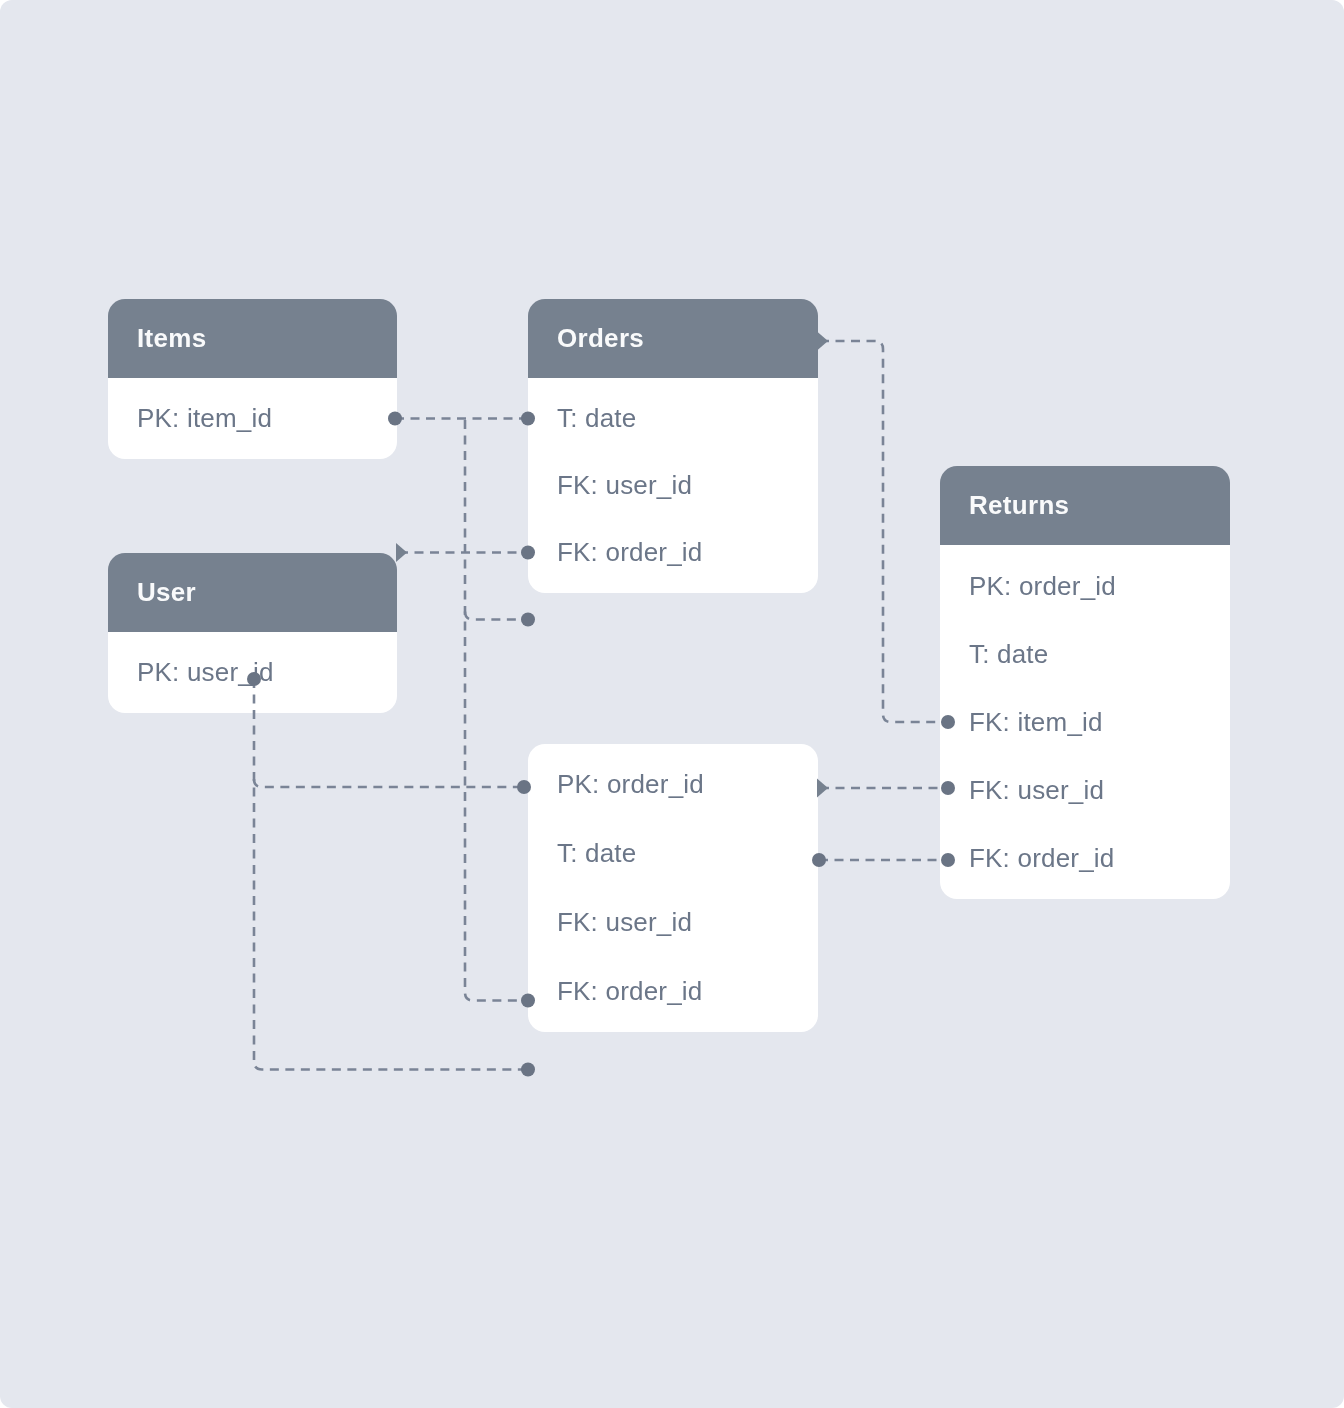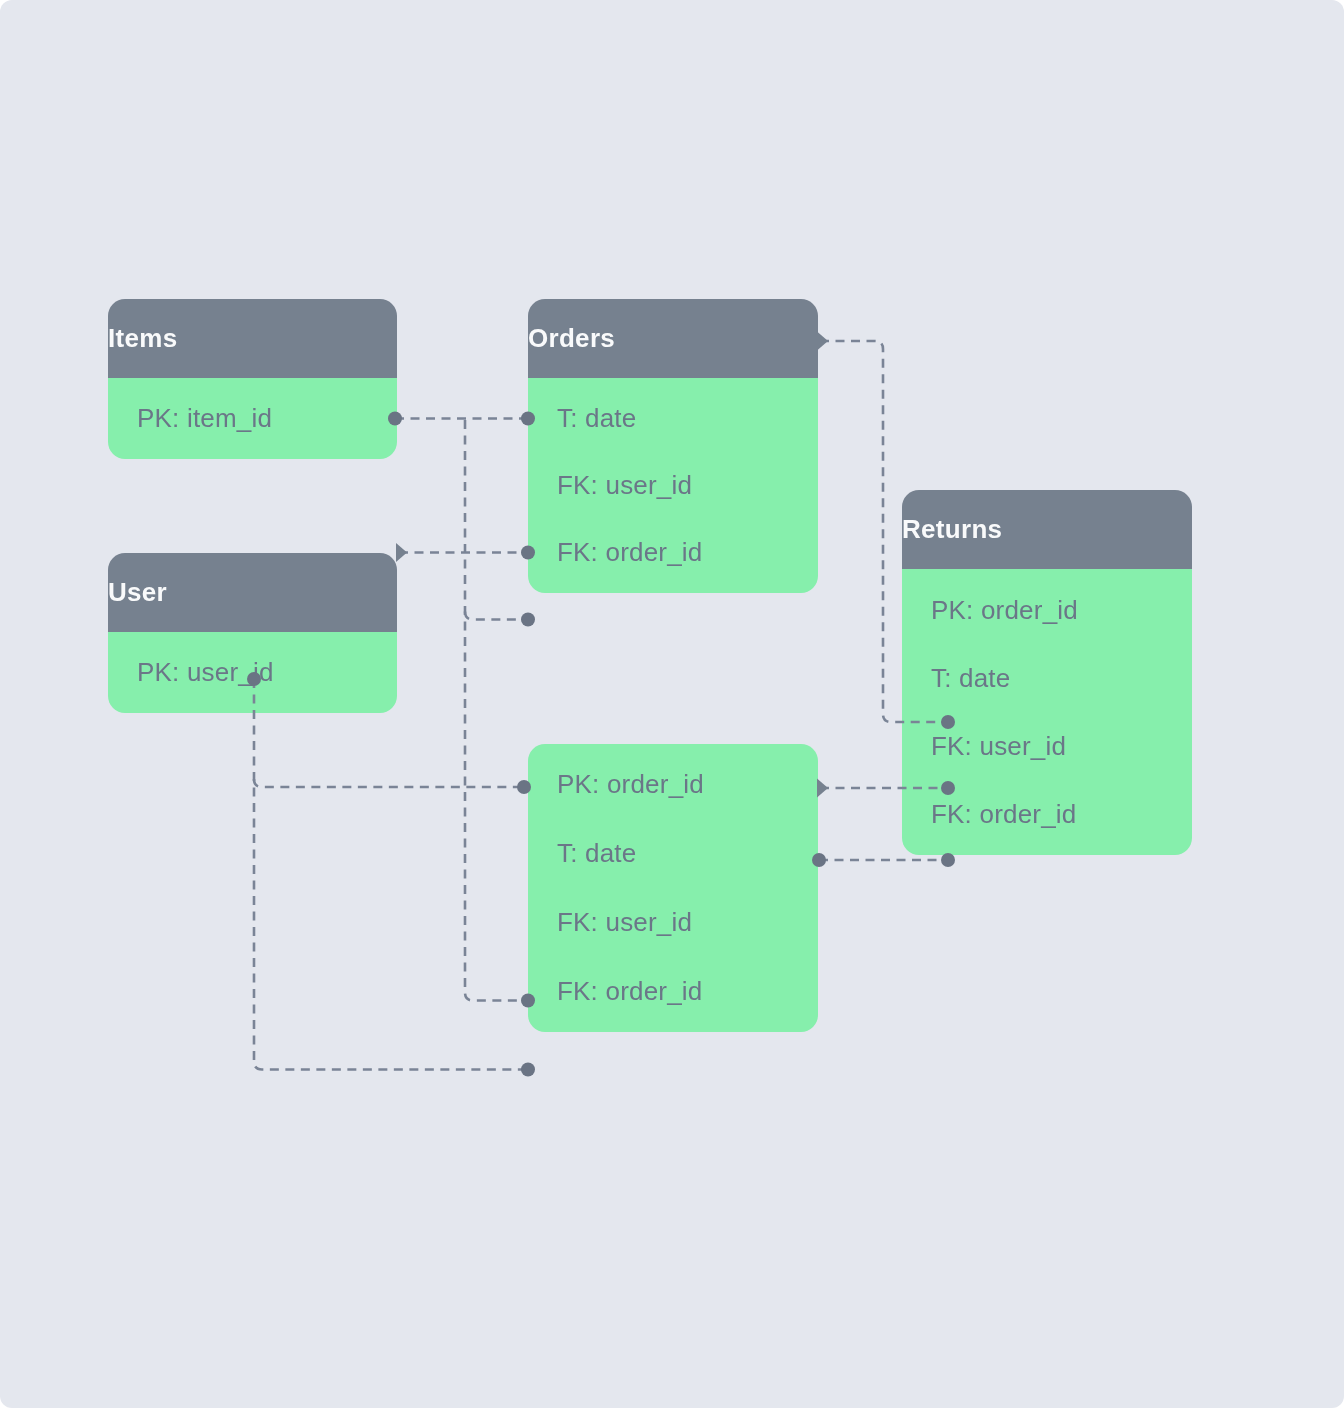--- a/index.html
+++ b/index.html
@@ -20,30 +20,31 @@
     position: absolute;
     border-radius: 17px;
     overflow: hidden;
     z-index: 1;
   }
   .thead {
     height: 79px;
     background: #76818F;
     display: flex;
     align-items: center;
+    padding-left: 29px;
     box-sizing: border-box;
   }
   .thead span {
     color: #F9FAFB;
     font-size: 26px;
     font-weight: 700;
     letter-spacing: 0.3px;
   }
   .tbody {
-    background: #86efac;
+    background: #ffffff;
     padding: 7px 0;
   }
   .trow {
     height: 67px;
     display: flex;
     align-items: center;
     padding-left: 29px;
     box-sizing: border-box;
     color: #6B7688;
     font-size: 26px;
@@ -113,27 +114,28 @@
 
   <div class="table" style="left:528px; top:744px; width:290px;">
     <div class="tbody pitch-69">
       <div class="trow">PK: order_id</div>
       <div class="trow">T: date</div>
       <div class="trow">FK: user_id</div>
       <div class="trow">FK: order_id</div>
     </div>
   </div>
 
-  <div class="table" style="left:902px; top:466px; width:290px;margin-top:24px;">
+  <div class="table" style="left:940px; top:466px; width:290px;">
     <div class="thead">
       <span>Returns</span>
     </div>
     <div class="tbody pitch-68">
       <div class="trow">PK: order_id</div>
       <div class="trow">T: date</div>
+      <div class="trow">FK: item_id</div>
       <div class="trow">FK: user_id</div>
       <div class="trow">FK: order_id</div>
     </div>
   </div>
 
   <svg class="connector-layer" width="1344" height="1408" viewBox="0 0 1344 1408">
 
     <path class="conn" d="M395,418.5 H528"></path>
 
     <path class="conn" d="M465,420 V992.5 Q465,1000.5 473,1000.5 H528"></path>

